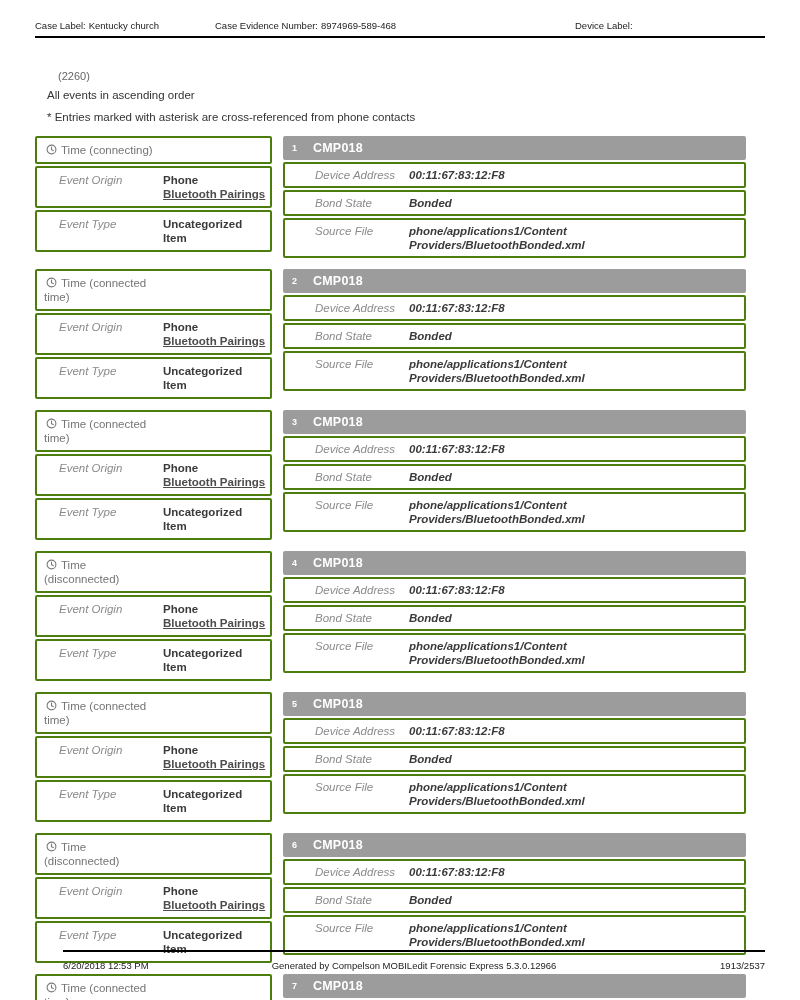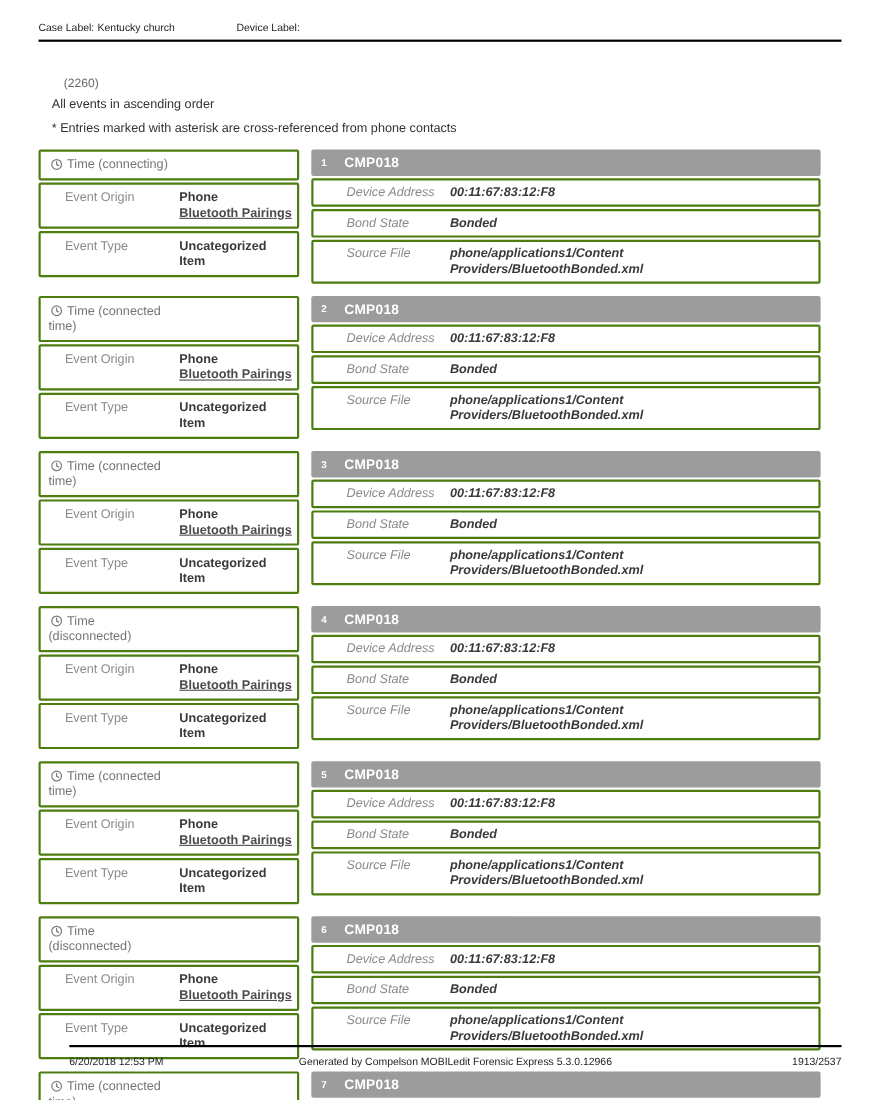--- a/index.html
+++ b/index.html
@@ -46,21 +46,21 @@
     line-height: 14px;
   }
 
   
   .title-row { padding: 5px 7px 5px 7px; color: #757575; }
   .time-text { white-space: pre-line; vertical-align: top; }
   .clock-icon { display: inline-block; width: 11px; height: 11px; margin: 1px 4px 0 2px; color: #7a7a7a; vertical-align: top; }
   .clock-icon svg { display: block; width: 11px; height: 11px; }
 
   .kv { display: flex; padding: 5px 0; }
-  .left-card .kv .k { flex: 0 0 126px; padding-left: 22px; color: #8a8a8a; }
+  .left-card .kv .k { flex: 0 0 126px; padding-left: 22px; color: #8a8a8a; font-style: italic; }
   .kv .v { flex: 1; color: #3a3a3a; font-weight: 700; padding-right: 4px; }
   .v .v-strong { display: block; }
   .link { display: block; color: #4c4c4c; font-weight: 700; text-decoration: underline; cursor: pointer; width: -moz-fit-content; width: fit-content; }
 
   
   .card-header {
     background: #9c9c9c;
     color: #fff;
     height: 24px;
     line-height: 24px;
@@ -72,20 +72,21 @@
   .card-header .device-name { font-size: 12.5px; font-weight: 700; margin-left: 7px; letter-spacing: 0.2px; }
   .right-card .kv { padding: 4px 12px; font-style: italic; }
   .right-card .kv .k { flex: 0 0 112px; padding-left: 18px; color: #8a8a8a; }
 </style>
 </head>
 <body>
 
 <header class="doc-header">
   <div class="hdr-row">
     <div class="hdr-cell"><span>Case Label:</span><span>Kentucky church</span></div>
+    <div class="hdr-cell"><span>Case Evidence Number:</span><span>8974969-589-468</span></div>
     <div class="hdr-cell"><span>Device Label:</span><span></span></div>
   </div>
   <hr class="rule">
 </header>
 
 <main class="content">
   <div class="title-line">
     <span class="title-count">(2260)</span>
   </div>
   <p class="subtitle">All events in ascending order</p>

